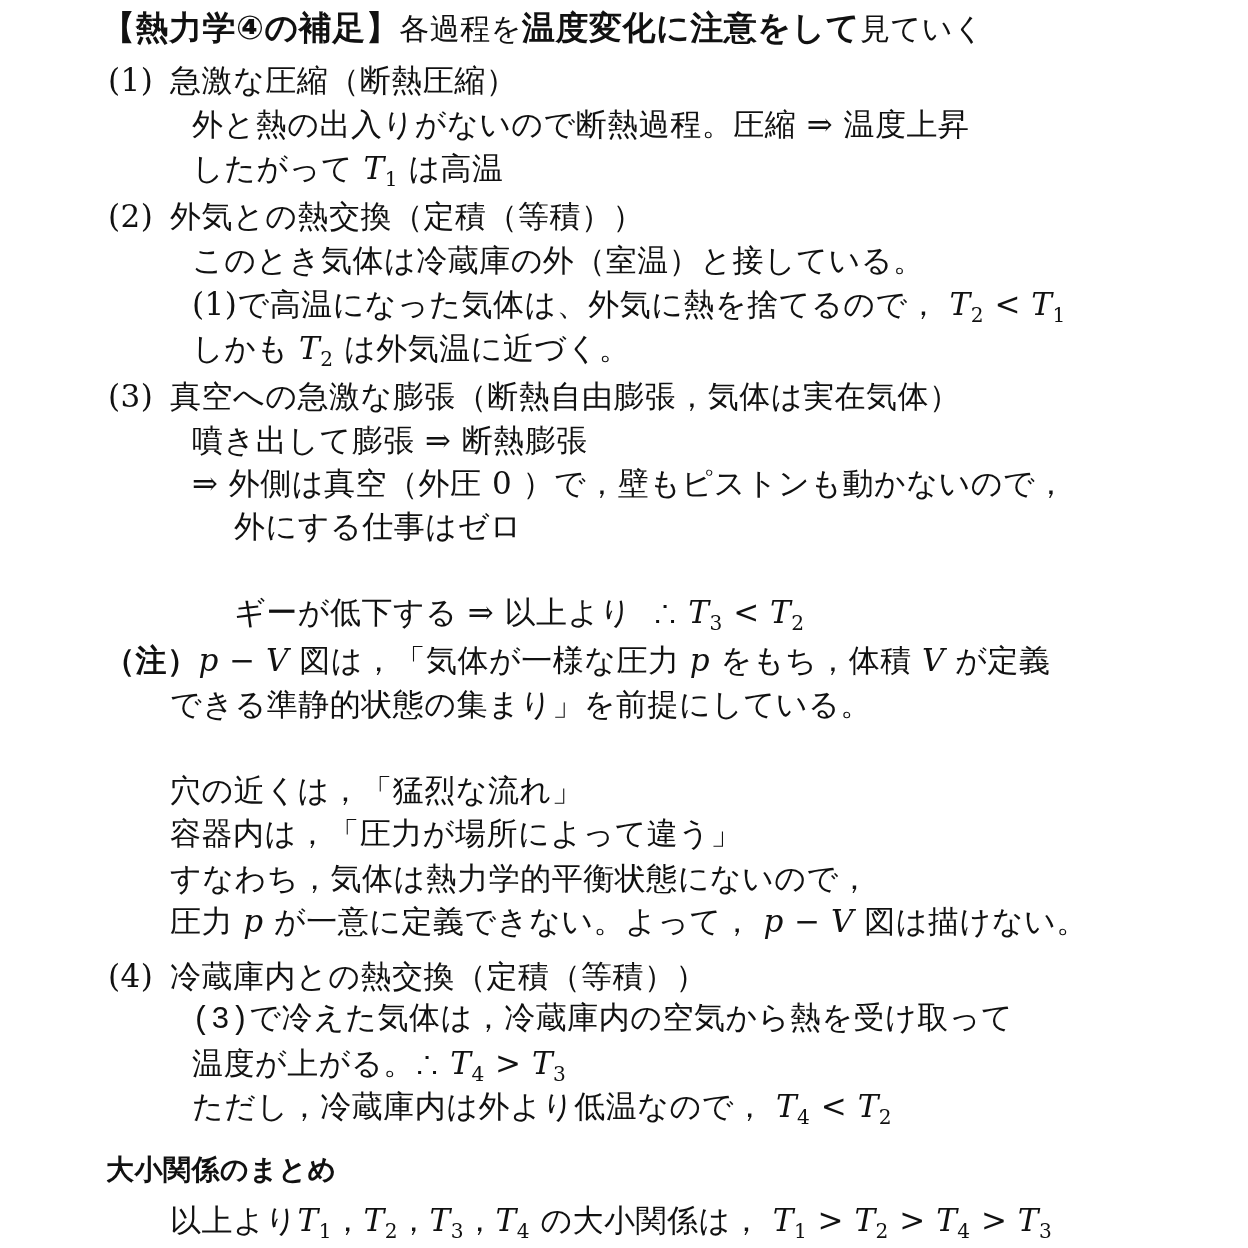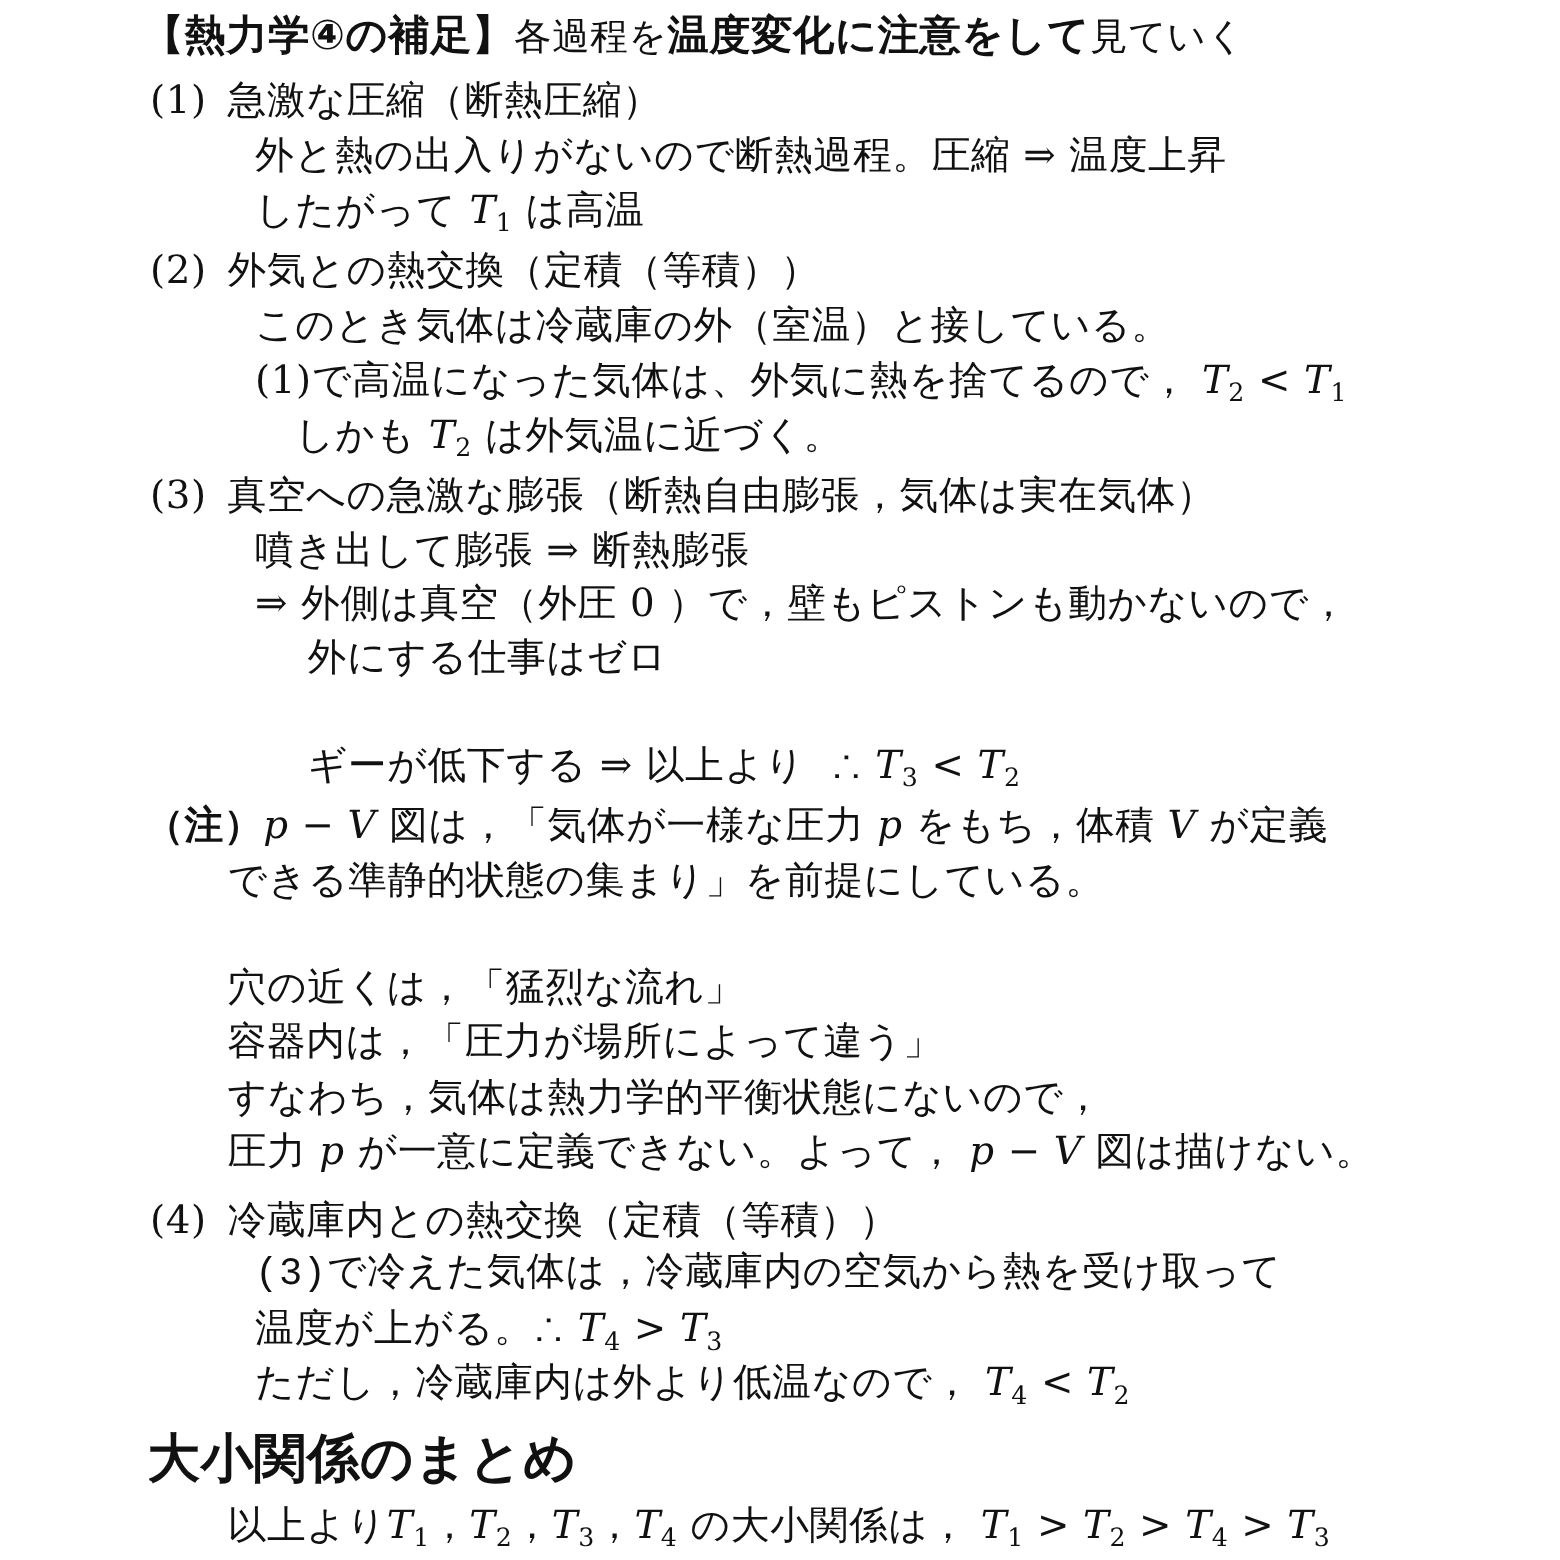--- a/index.html
+++ b/index.html
@@ -10,21 +10,21 @@
     body {
       width: 1248px;
       height: 1248px;
       position: relative;
       overflow: hidden;
       font-family: "DejaVu Serif", "Liberation Serif", serif;
       color: #111111;
     }
     .page {
       position: absolute;
-      left: 12px; top: 0;
+      left: 0; top: 0;
       width: 1132px; height: 1248px;
     }
     .line {
       position: absolute;
       white-space: nowrap;
       font-size: 31px;
       line-height: 40px;
       letter-spacing: 0.5px;
     }
     .title {
@@ -36,23 +36,23 @@
       font-weight: bold;
     }
     .title .normal {
       font-weight: normal;
     }
     .title .sub {
       font-family: "DejaVu Serif", "Liberation Serif", serif;
       font-size: 30px;
     }
     .heading {
-      font-family: Liberation Mono, monospace;
+      font-family: Liberation Serif, serif;
       font-weight: bold;
-      font-size: 42px;
+      font-size: 28px;
     }
     .note-label {
       font-weight: bold;
     }
     .math {
       font-family: "DejaVu Serif", "Liberation Serif", serif;
       font-style: italic;
     }
     .math sub {
       font-style: normal;
@@ -84,21 +84,21 @@
   </div>
 
   <div class="line" style="left:108px; top:196px;">
     <span class="num">(2)</span><span>外気との熱交換（定積（等積））</span>
   </div>
   <div class="line" style="left:192px; top:240px;">このとき気体は冷蔵庫の外（室温）と接している。</div>
   <div class="line" style="left:192px; top:284px;">
     <span>(1)で高温になった気体は、外気に熱を捨てるので，</span>
     <span class="math"><span>T</span><sub>2</sub> <span style="font-style:normal">&lt;</span> <span>T</span><sub>1</sub></span>
   </div>
-  <div class="line" style="left:192px; top:328px;margin-left:32px;">
+  <div class="line" style="left:192px; top:328px;">
     <span>しかも</span>
     <span class="math"><span>T</span><sub>2</sub></span>
     <span>は外気温に近づく。</span>
   </div>
 
   <div class="line" style="left:108px; top:376px;">
     <span class="num">(3)</span><span>真空への急激な膨張（断熱自由膨張，気体は実在気体）</span>
   </div>
   <div class="line" style="left:192px; top:420px;">噴き出して膨張 ⇒ 断熱膨張</div>
   <div class="line" style="left:192px; top:463px;">⇒ 外側は真空（外圧 0 ）で，壁もピストンも動かないので，</div>

